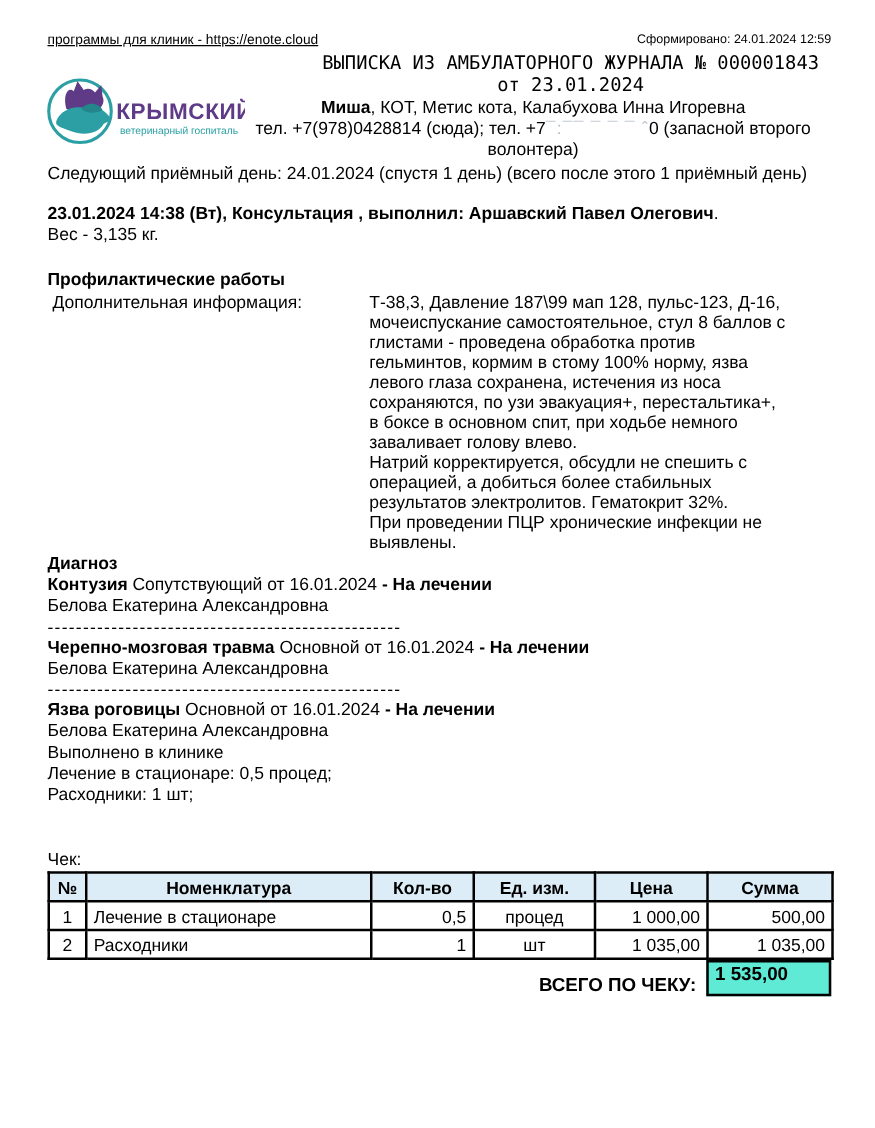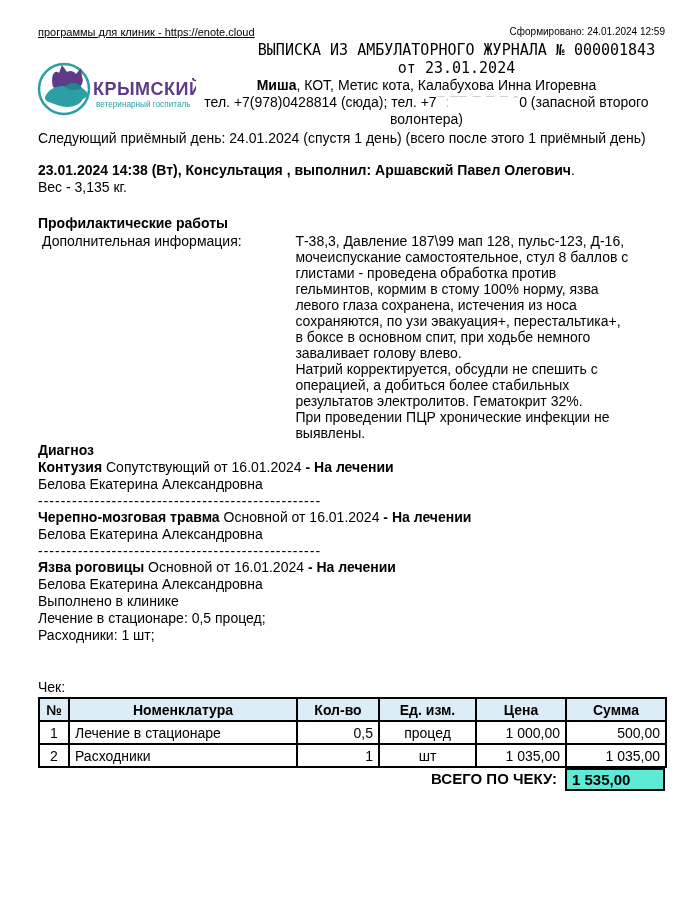--- a/index.html
+++ b/index.html
@@ -46,21 +46,21 @@
     border:2px solid #000;padding:0 5px;height:21px;
     font-size:14px;overflow:hidden;white-space:nowrap;}
   table.check th{background:#dcedf7;font-weight:bold;text-align:center;}
   td.c-num{text-align:center;}
   td.c-name{text-align:left;}
   td.c-qty{text-align:right;}
   td.c-unit{text-align:center;}
   td.c-price{text-align:right;}
   td.c-sum{text-align:right;}
   .total-row{display:flex;width:627px;align-items:stretch;}
-  .total-label{flex:1;text-align:right;font-weight:bold;padding:2px 8px 0 0;font-size:15px;}
+  .total-label{flex:1;text-align:right;font-weight:bold;padding:12px 8px 0 0;font-size:15px;}
   .total-box{width:100px;box-sizing:border-box;border:2px solid #000;background:#5eead4;
     font-weight:bold;text-align:left;padding:1px 5px;font-size:15px;}
 </style>
 </head>
 <body>
 
 <div class="page">
 
   <div class="topbar">
     <span class="link">программы для клиник - https://enote.cloud</span>

